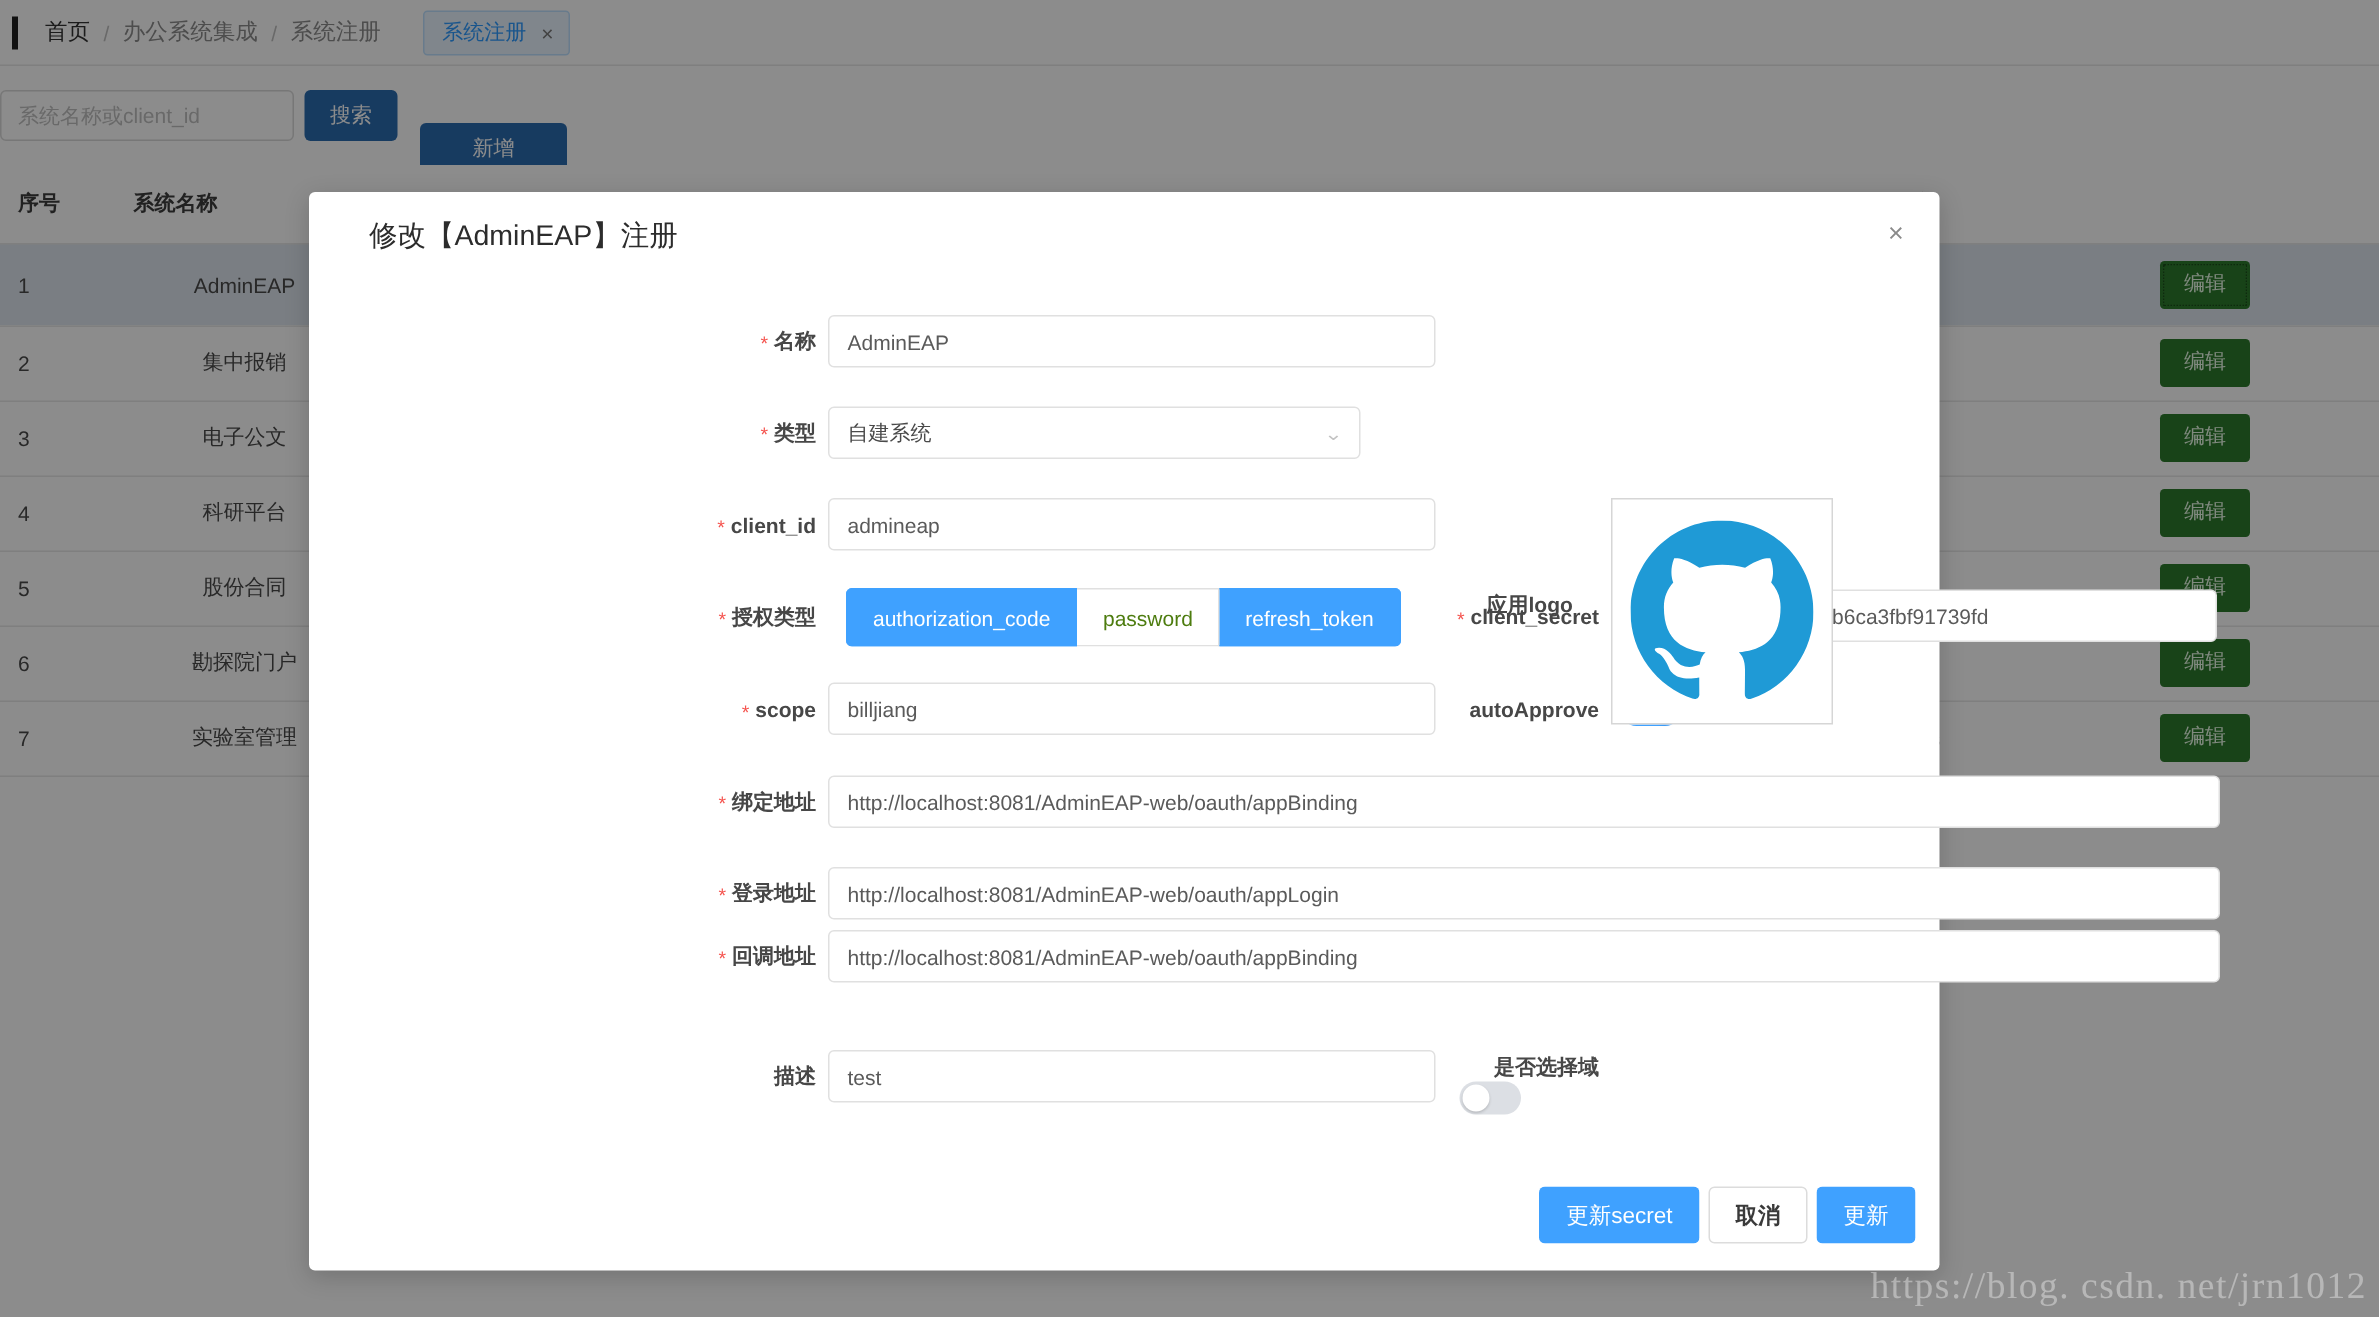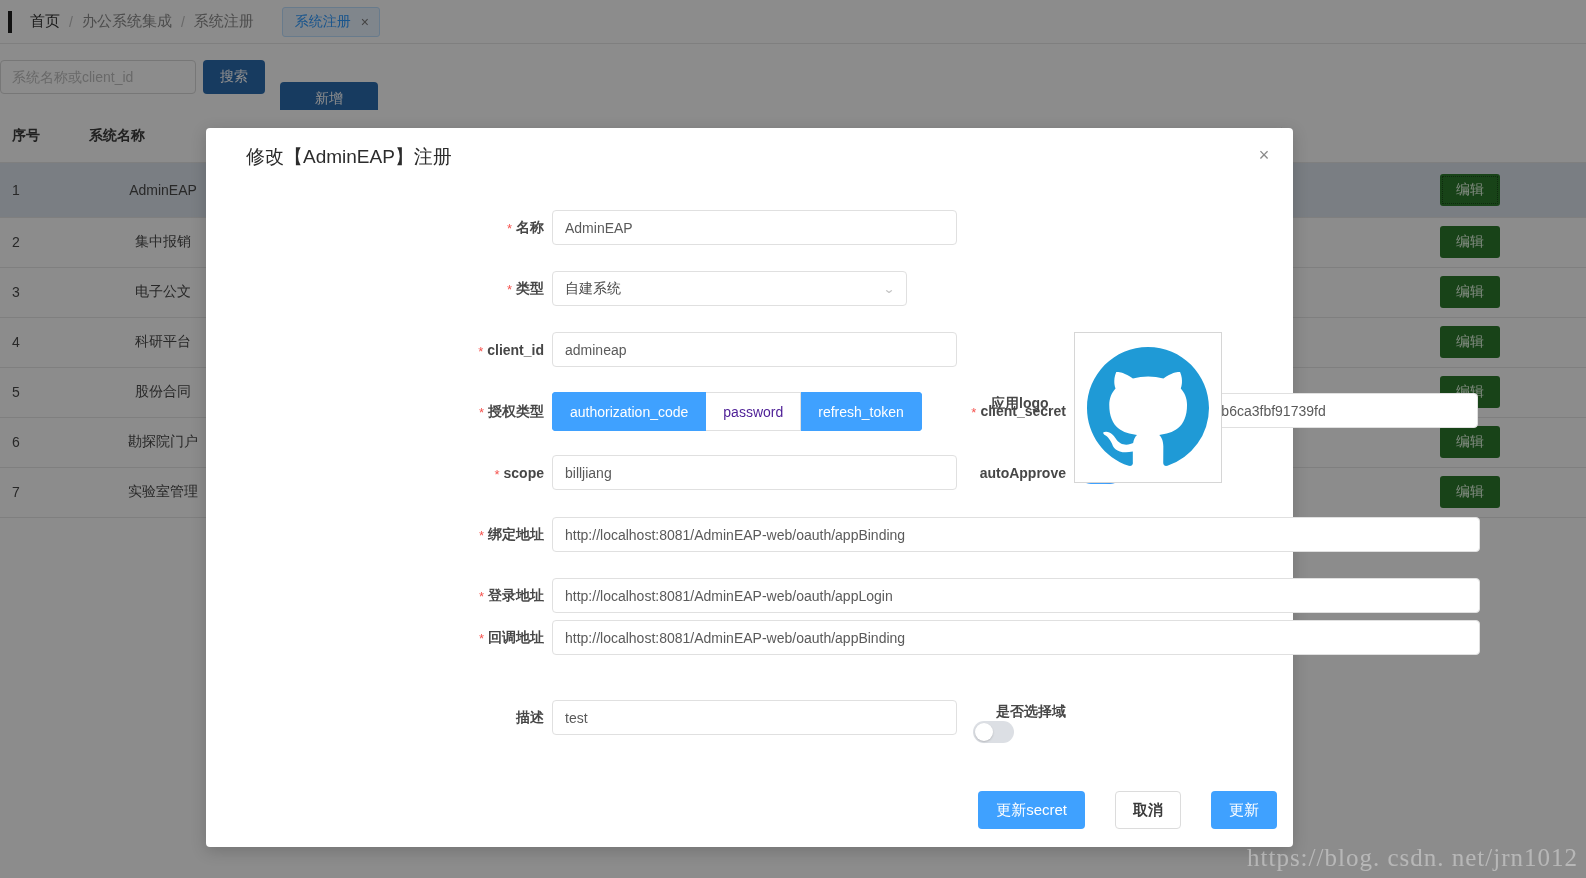--- a/index.html
+++ b/index.html
@@ -101,21 +101,21 @@
   }
   .fld.sel{ justify-content:space-between; color:#4a4a4a; }
   .caret{ color:#c3c3c3; font-size:12px; transform:scaleX(1.25); }
 
   
   .seg{ display:flex; height:39px; border-radius:4px; overflow:hidden; }
   .seg > div{
     display:flex; align-items:center; justify-content:center;
     font-size:14px; padding:0 17px; cursor:pointer;
     border-top:1px solid #e0e0e0; border-bottom:1px solid #e0e0e0;
-    background:#fff; color:#4c1d95; border-right:1px solid #e0e0e0;
+    background:#fff; color:#4d7c0f; border-right:1px solid #e0e0e0;
   }
   .seg > div:first-child{ border-left:1px solid #e0e0e0; }
   .seg > div.on{ background:#3fa1ff; color:#fff; border-color:#3fa1ff; }
 
   
   .switch{ width:41px; height:22px; border-radius:11px; position:relative; }
   .switch.on{ background:#3fa1ff; }
   .switch.off{ background:#dcdfe4; }
   .switch .knob{
     position:absolute; top:2px; width:18px; height:18px; border-radius:50%;
@@ -128,21 +128,21 @@
   .logo-box{
     position:absolute; left:868px; top:204px; width:148px; height:151px;
     border:1px solid #d6d6d6; background:#fff;
     display:flex; align-items:center; justify-content:center;
   }
   .logo-lbl{ position:absolute; left:785px; top:267px; font-size:14px;
              color:#474747; font-weight:bold; }
 
   
   .footer{ position:absolute; left:0; bottom:18px; width:1087px;
-           display:flex; justify-content:flex-end; padding-right:16px; gap:30px; }
+           display:flex; justify-content:flex-end; padding-right:16px; gap:6px; }
   .btn{
     height:38px; padding:0 17px; border-radius:4px; font-size:15px;
     cursor:pointer; font-family:inherit; border:1px solid transparent;
     display:flex; align-items:center; justify-content:center;
   }
   .btn.blue{ background:#3fa1ff; color:#fff; }
   .btn.ghost{ background:#fff; color:#3a3a3a; border:1px solid #dcdcdc; font-weight:bold; }
 
   
   #watermark{
@@ -277,21 +277,21 @@
       </div>
     </div>
 
     <div class="row" style="left:0; top:142px;">
       <div class="lbl req" style="width:338px;">client_id</div>
       <div class="fld" style="width:405px; margin-left:8px;">admineap</div>
     </div>
 
     <div class="row" style="left:0; top:202px;">
       <div class="lbl req" style="width:338px;">授权类型</div>
-      <div class="seg" style="margin-left:8px;text-align:right;">
+      <div class="seg" style="margin-left:20px;text-align:right;">
         <div class="on">authorization_code</div>
         <div>password</div>
         <div class="on">refresh_token</div>
       </div>
     </div>
 
     <div class="row" style="left:0; top:265px;">
       <div class="lbl req" style="width:338px;">scope</div>
       <div class="fld" style="width:405px; margin-left:8px;">billjiang</div>
     </div>

